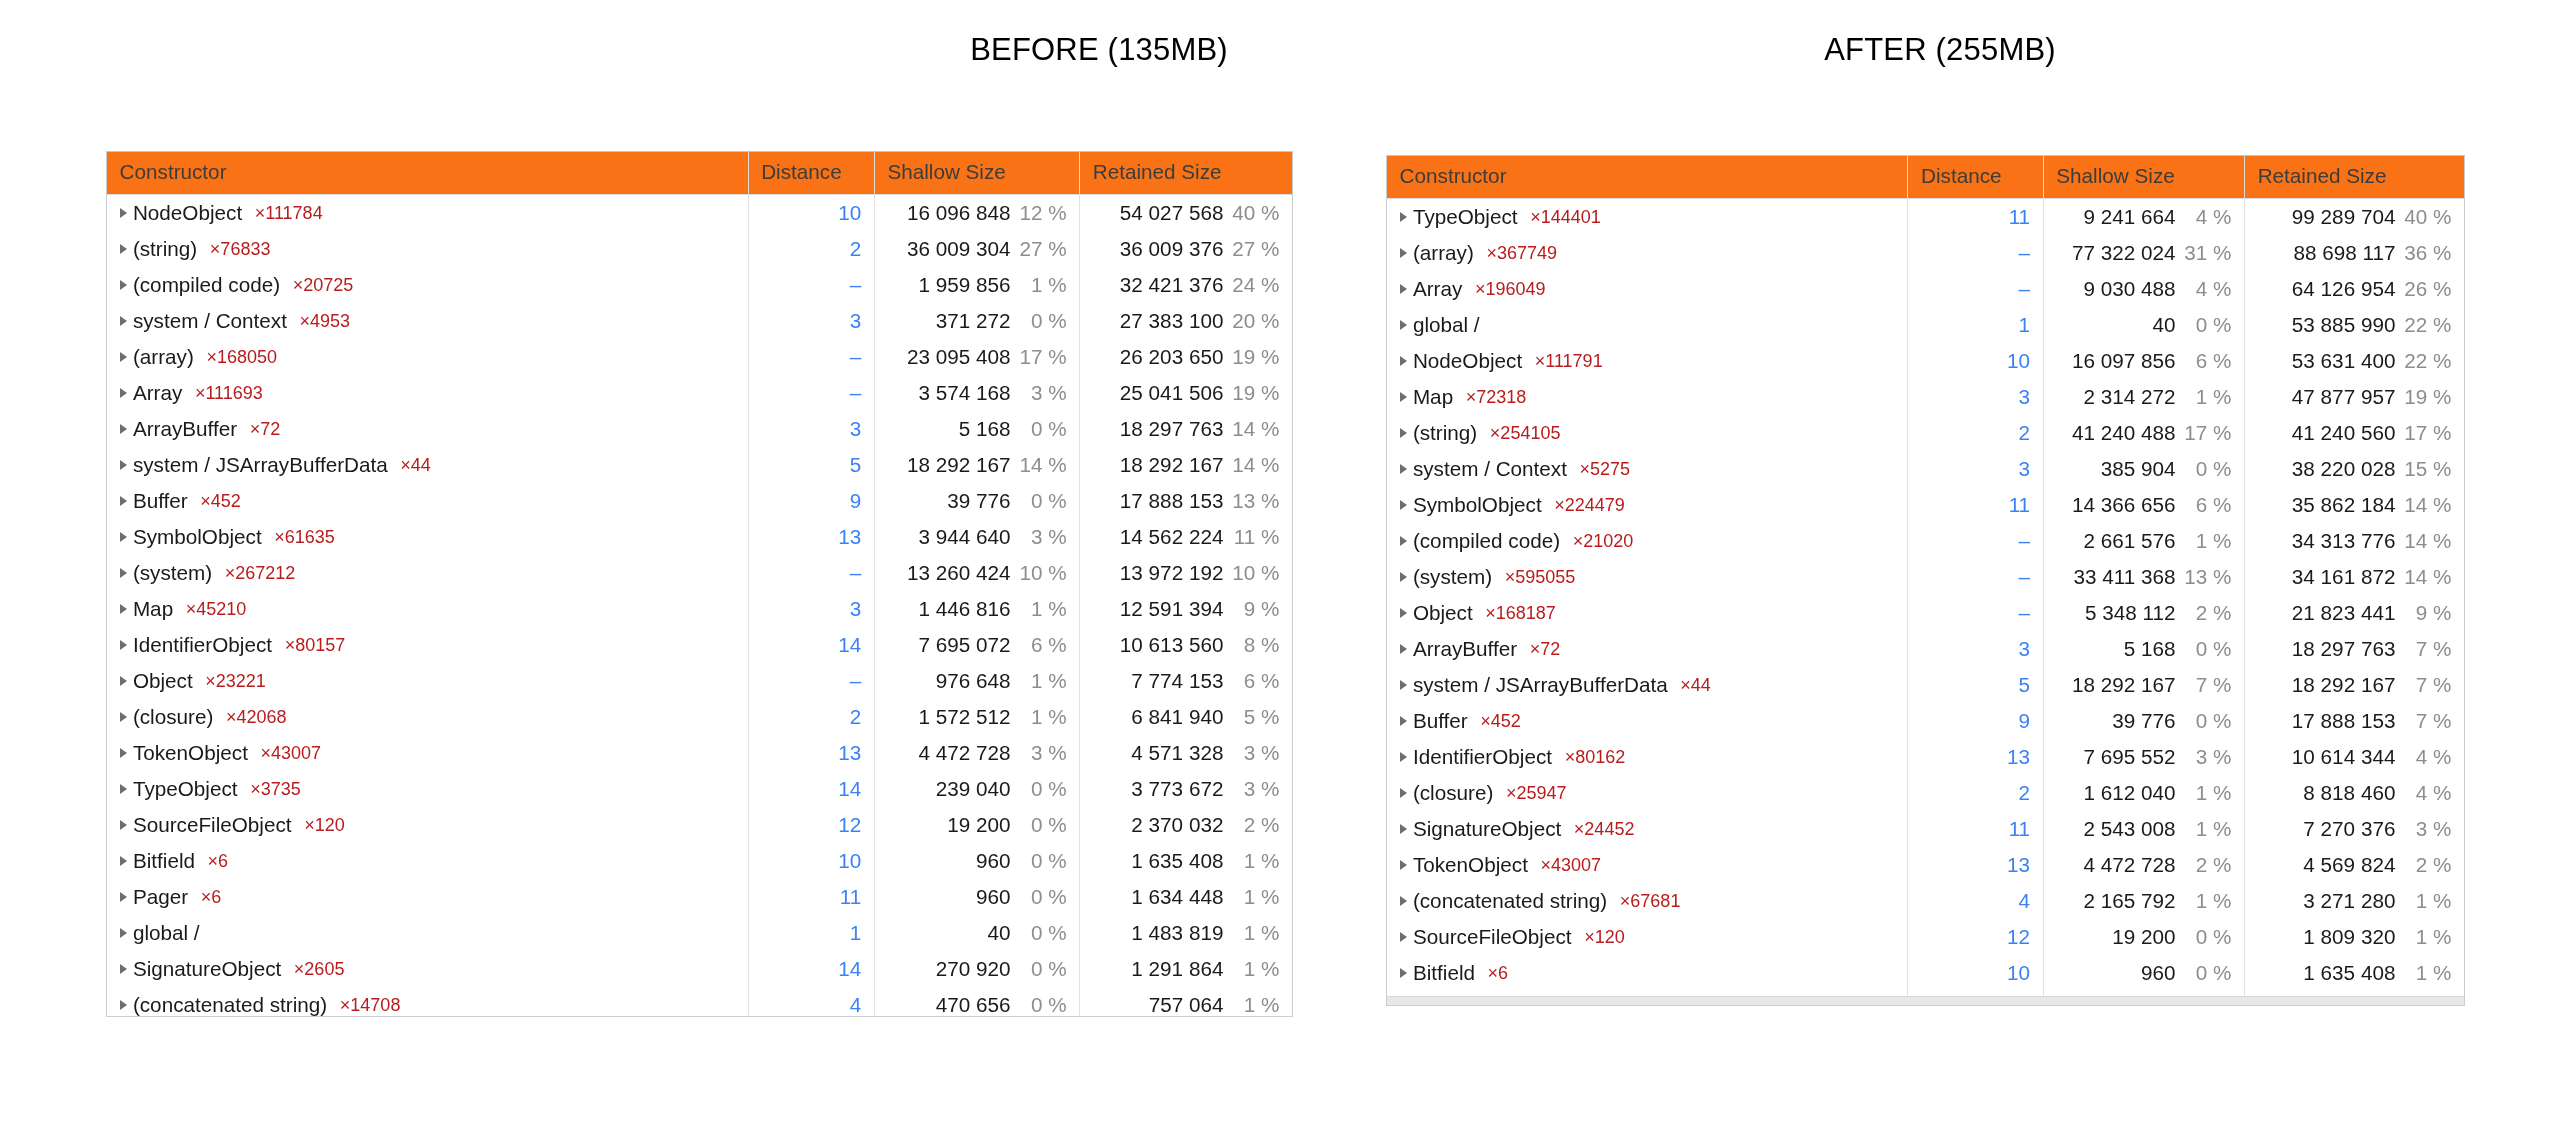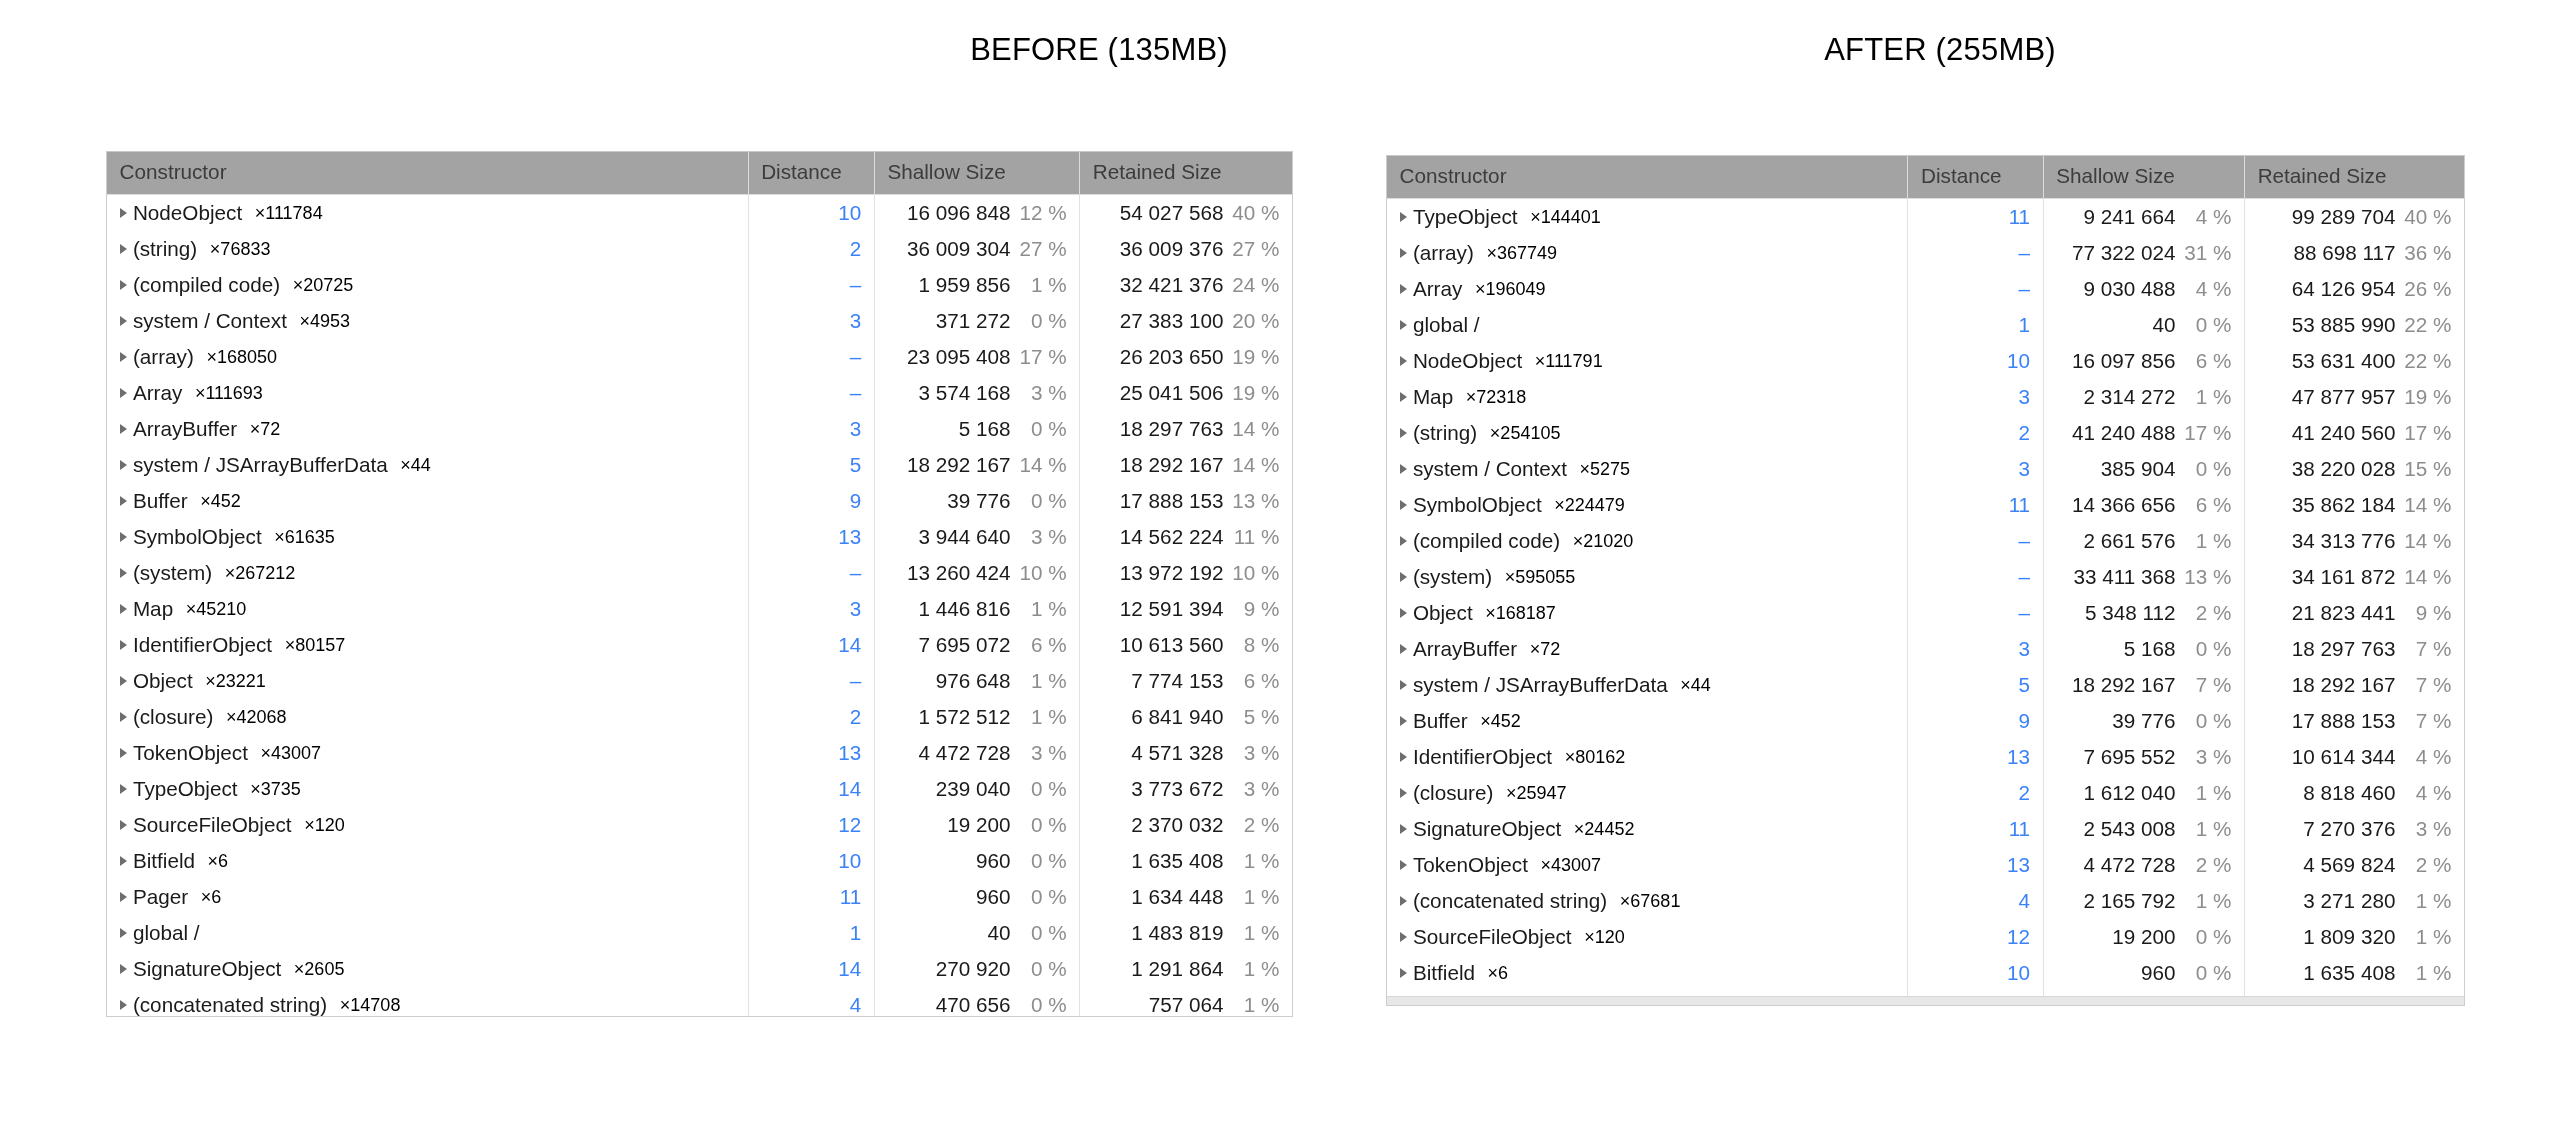--- a/index.html
+++ b/index.html
@@ -67,21 +67,21 @@
 
   
   table.heap {
     border-collapse: collapse;
     width: 100%;
     table-layout: fixed;
     font-size: 20.7px;
     color: #222222;
   }
   table.heap thead th {
-    background: #a3a3a3;
+    background: #f97316;
     font-weight: 400;
     font-size: 20.7px;
     color: #3c3c3c;
     text-align: left;
     padding: 8px 12.6px 10px 12.6px;
     border-bottom: 0.9px solid #dcdcdc;
     border-right: 0.9px solid #dcdcdc;
     height: 29px;
     box-sizing: border-box;
     white-space: nowrap;
@@ -118,21 +118,21 @@
     border-top: 5.4px solid transparent;
     border-bottom: 5.4px solid transparent;
     margin-right: 6.3px;
     flex: 0 0 auto;
   }
   .ctor-name {
     color: #1a1a1a;
     font-size: 20.7px;
   }
   .ctor-count {
-    color: #000000;
+    color: #b91c1c;
     font-size: 18px;
     margin-left: 12.6px;
   }
 
   
   .size-cell {
     display: flex;
     justify-content: flex-end;
     align-items: baseline;
   }

